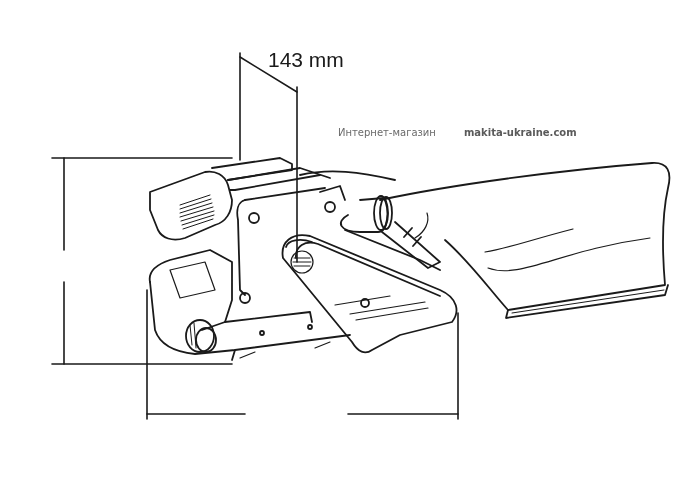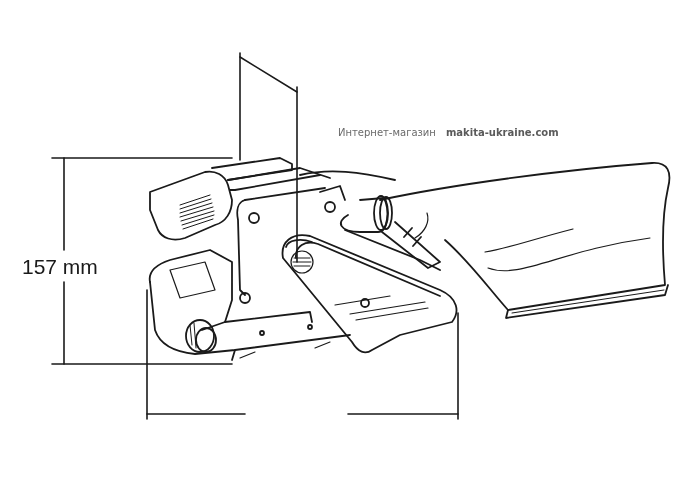--- a/index.html
+++ b/index.html
@@ -1,20 +1,20 @@
 <!DOCTYPE html>
 <html><head>
 <meta charset="utf-8">
 <style>
   html, body { margin:0; padding:0; background:#ffffff; }
   .page { position:relative; width:700px; height:480px; background:#fff; overflow:hidden; }
   svg.drawing { position:absolute; left:0; top:0; }
   .dim-label { position:absolute; font-family:"Liberation Sans", sans-serif; font-size:21px; color:#1a1a1a; background:#fff; line-height:1; white-space:nowrap; }
   .watermark { position:absolute; left:338px; top:127px; font-family:"DejaVu Sans", sans-serif; font-size:10px; color:#6a6a6a; white-space:nowrap; }
-  .watermark b { font-weight:bold; color:#5a5a5a; margin-left:10px; }
+  .watermark b { font-weight:bold; color:#5a5a5a; margin-left:28px; }
 </style>
 </head>
 <body>
 
 <div class="page">
 
   <svg class="drawing" width="700" height="480" viewBox="0 0 700 480" fill="none" stroke="#1a1a1a" stroke-linecap="round" stroke-linejoin="round">
 
     <g stroke-width="1.6">
 
@@ -101,18 +101,18 @@
       <circle cx="302" cy="262" r="11" stroke-width="1.2"></circle>
       <line x1="294" y1="258" x2="310" y2="258" stroke-width="1"></line>
       <line x1="293" y1="262" x2="311" y2="262" stroke-width="1"></line>
       <line x1="294" y1="266" x2="310" y2="266" stroke-width="1"></line>
       <path d="M335 305 L 390 296 M 350 314 L 425 302 M 356 320 L 428 308" stroke-width="1.2"></path>
       <circle cx="365" cy="303" r="4"></circle>
       <path d="M345 230 L 420 260 L 440 270"></path>
     </g>
   </svg>
 
-  <div class="dim-label" style="left:22px; top:256px;">157 mm</div>
+  <div class="dim-label" style="left:268px; top:49px; background:transparent;">143 mm</div>
 
   <div class="watermark">
     <span>Интернет-магазин</span><b>makita-ukraine.com</b>
   </div>
 </div>
 
 </body></html>

